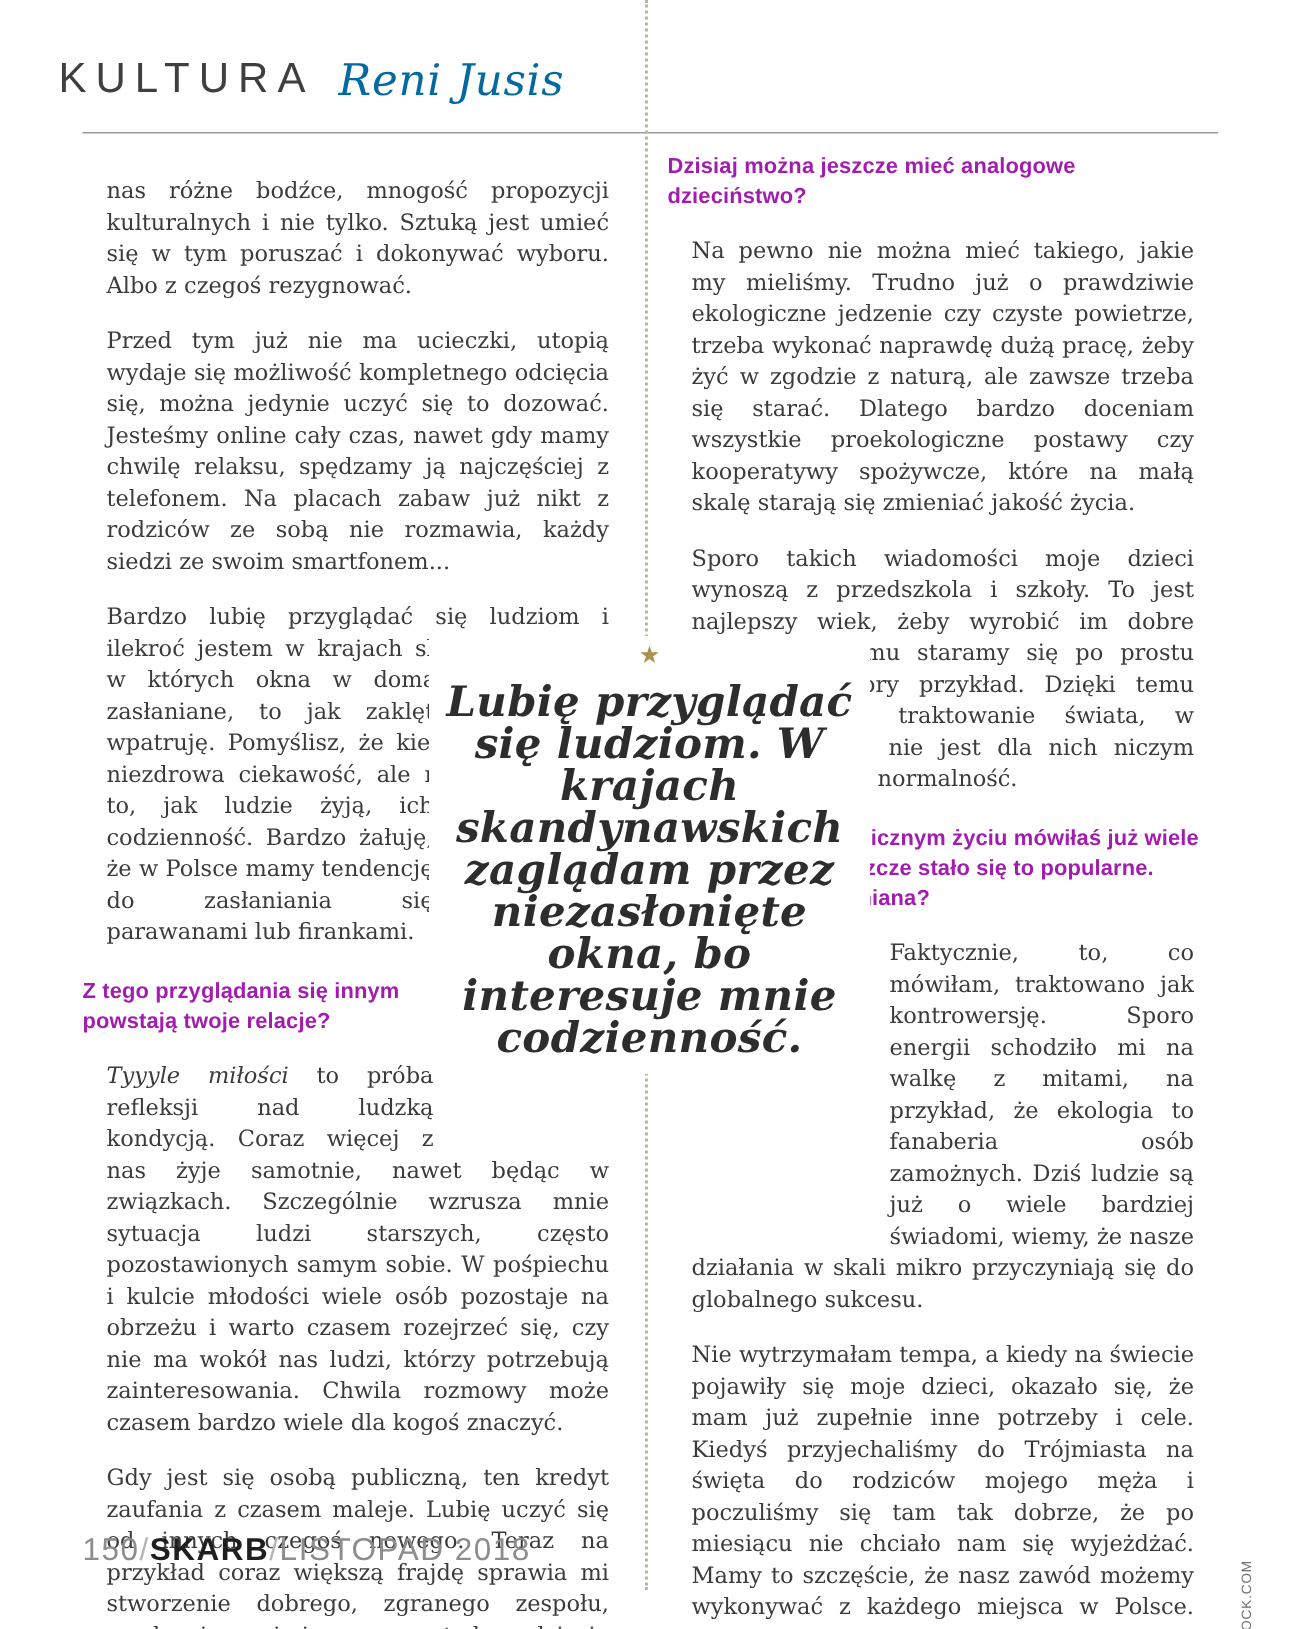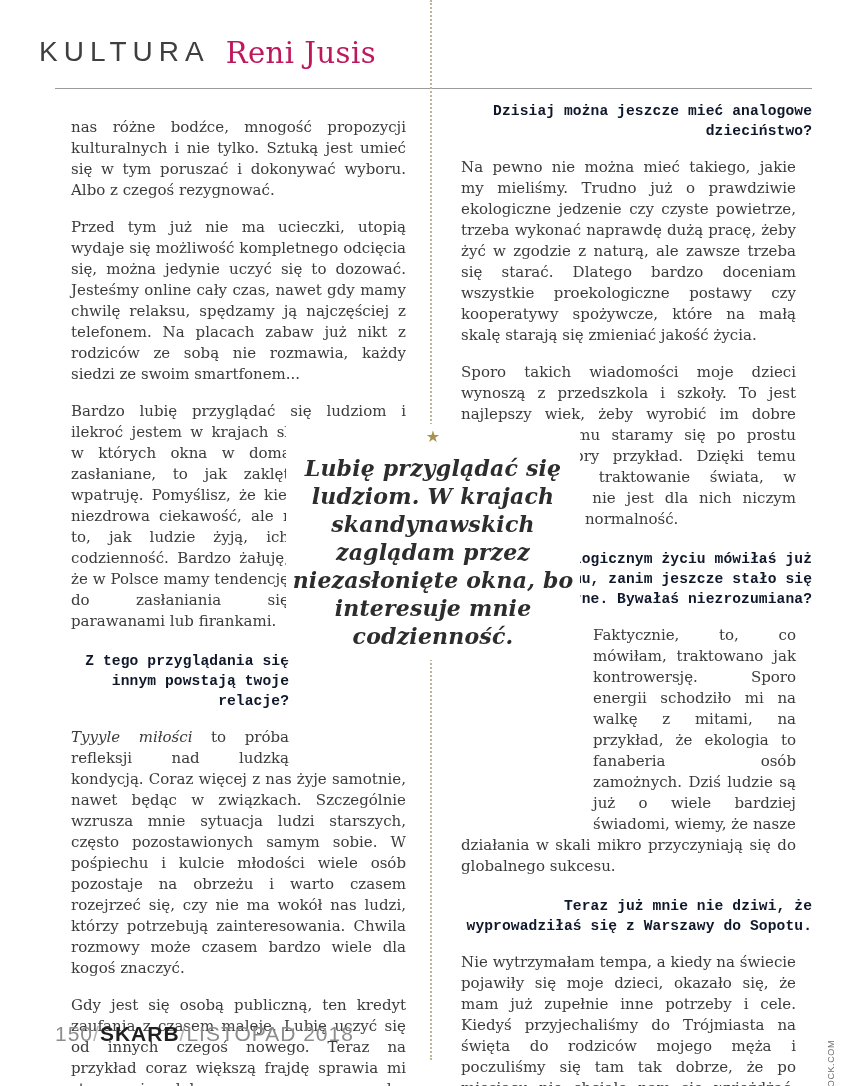--- a/index.html
+++ b/index.html
@@ -12,59 +12,59 @@
   }
   
   .header{position:absolute;left:39px;top:36px;display:flex;align-items:flex-start;}
   .kicker{
     font-family:"Liberation Sans", sans-serif;
     font-size:28px;font-weight:400;letter-spacing:6px;
     color:#3f3f3f;
   }
   .author{
     font-family:"DejaVu Serif", serif;
-    font-size:29px;color:#be185d;
+    font-style:italic;font-size:29px;color:#0369a1;
     margin-left:16px;letter-spacing:0.5px;
   }
   .header-rule{
     position:absolute;left:55px;top:88px;width:757px;height:1px;
     background:#9b9b9b;
   }
   
   .divider{
     position:absolute;left:430px;top:0;height:1060px;width:0;
     border-left:2px dotted #bdb59a;
   }
   
   .columns{
     position:absolute;left:55px;top:101px;width:757px;
     display:flex;gap:23px;
   }
   .col{width:367px;font-size:15px;line-height:21px;color:#3b3b3b;}
   .a{margin:16px;text-align:justify;}
   .q{
     margin:19px 0 3px 0;
-    font-family:Liberation Mono, monospace;
+    font-family:Liberation Sans, sans-serif;
     font-weight:bold;font-size:14.6px;line-height:20px;
-    color:#0f172a;text-align:right;letter-spacing:0.1px;
+    color:#a21caf;text-align:left;letter-spacing:0.1px;
   }
   .q em{font-style:italic;}
   .a em{}
   .spacer-r{float:right;width:117px;height:242px;}
   .spacer-l{float:left;width:132px;height:196px;}
   
   .pull-quote{
     position:absolute;left:286px;top:424px;width:294px;
     background:#ffffff;text-align:center;z-index:5;
     padding:4px 0 10px 0;
   }
   .pq-star{display:block;color:#ab9150;font-size:16px;line-height:18px;margin-bottom:8px;}
   .pq-text{
     font-family:"DejaVu Serif", serif;font-style:italic;font-weight:600;
-    font-size:22px;line-height:28px;color:#2d2d2d;letter-spacing:0.2px;
+    font-size:28px;line-height:28px;color:#2d2d2d;letter-spacing:0.2px;
   }
   
   .footer{
     position:absolute;left:55px;top:1022px;
     font-family:"Liberation Sans", sans-serif;
     font-size:21px;letter-spacing:1px;color:#8d8d8d;
   }
   .footer .mag{font-weight:bold;color:#1f1f1f;}
   .footer .sep{color:#b5b5b5;}
   
@@ -101,21 +101,20 @@
       <p class="a">Gdy jest się osobą publiczną, ten kredyt zaufania z czasem maleje. Lubię uczyć się od innych czegoś nowego. Teraz na przykład coraz większą frajdę sprawia mi stworzenie dobrego, zgranego zespołu, spędzanie z nimi czasu – wtedy rodzi się muzycznie zupełnie nowa jakość.</p>
 
     </div>
 
     <div class="col">
       <p class="q" style="margin-top:0;">Dzisiaj można jeszcze mieć analogowe dzieciństwo?</p>
       <p class="a">Na pewno nie można mieć takiego, jakie my mieliśmy. Trudno już o prawdziwie ekologiczne jedzenie czy czyste powietrze, trzeba wykonać naprawdę dużą pracę, żeby żyć w zgodzie z naturą, ale zawsze trzeba się starać. Dlatego bardzo doceniam wszystkie proekologiczne postawy czy kooperatywy spożywcze, które na małą skalę starają się zmieniać jakość życia.</p>
       <p class="a">Sporo takich wiadomości moje dzieci wynoszą z przedszkola i szkoły. To jest najlepszy wiek, żeby wyrobić im dobre nawyki. W domu staramy się po prostu dawać im dobry przykład. Dzięki temu odpowiedzialne traktowanie świata, w którym żyjemy, nie jest dla nich niczym wyjątkowym, to normalność.</p>
       <p class="q">O zdrowym, ekologicznym życiu mówiłaś już wiele lat temu, zanim jeszcze stało się to popularne. Bywałaś niezrozumiana?</p>
       <p class="a"><span class="spacer-l"></span><span>Faktycznie, to, co mówiłam, traktowano jak kontrowersję. Sporo energii schodziło mi na walkę z mitami, na przykład, że ekologia to fanaberia osób zamożnych. Dziś ludzie są już o wiele bardziej świadomi, wiemy, że nasze działania w skali mikro przyczyniają się do globalnego sukcesu.</span></p>
-      <p class="q">Teraz już mnie nie dziwi, że wyprowadziłaś się z Warszawy do Sopotu.</p>
       <p class="a">Nie wytrzymałam tempa, a kiedy na świecie pojawiły się moje dzieci, okazało się, że mam już zupełnie inne potrzeby i cele. Kiedyś przyjechaliśmy do Trójmiasta na święta do rodziców mojego męża i poczuliśmy się tam tak dobrze, że po miesiącu nie chciało nam się wyjeżdżać. Mamy to szczęście, że nasz zawód możemy wykonywać z każdego miejsca w Polsce. Tęsknię za Warszawą i wracam tu zawsze z przyjemnością, ale jeśli jest miejsce, gdzie moje dzieci mogą oddychać świeżym powietrzem, to nie żałuję przeprowadzki. Tu żyje się o wiele wolniej, wiele rzeczy można załatwić chodząc pieszo i relacje są bardziej bezpośrednie.</p>
 
     </div>
 
   </div>
 
   <div class="pull-quote">
     <span class="pq-star">★</span>
     <div class="pq-text">Lubię przyglądać się ludziom. W krajach skandynawskich zaglądam przez niezasłonięte okna, bo interesuje mnie codzienność.</div>
   </div>

